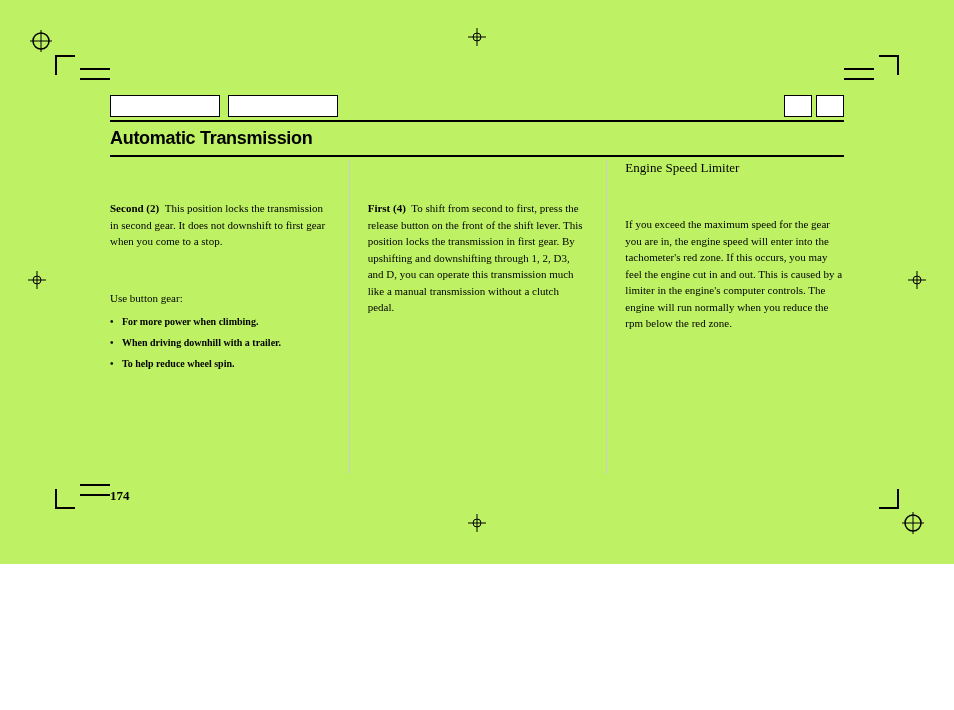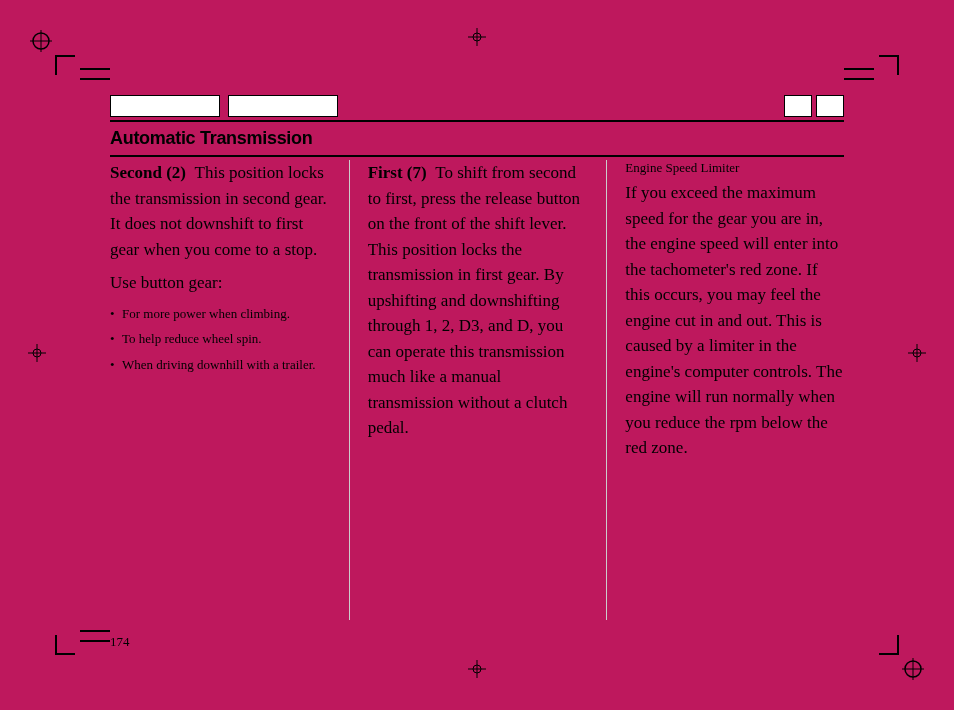--- a/index.html
+++ b/index.html
@@ -10,23 +10,23 @@
       background: #fff;
       font-family: "Times New Roman", Times, serif;
       font-size: 13px;
       color: #000;
       overflow: hidden;
       position: relative;
     }
 
     .page {
       width: 954px;
-      height: 710px;
+      height: 564px;
       position: relative;
-      background: #be185d;
+      background: #bef264;
     }
 
     
     .reg-mark {
       position: absolute;
       width: 22px;
       height: 22px;
     }
 
     .reg-mark svg {
@@ -104,55 +104,57 @@
       padding-left: 18px;
     }
 
     .section-heading {
       font-size: 13px;
       font-weight: normal;
       margin-bottom: 4px;
     }
 
     .para {
-      font-size: 17px;
+      font-size: 11px;
       line-height: 1.5;
       margin-bottom: 8px;
+      margin-top: 40px;
     }
 
     .para strong {
       font-weight: bold;
     }
 
     .bullet-list {
       list-style: none;
       margin: 0;
       padding: 0;
     }
 
     .bullet-list li {
-      font-size: 13px;
+      font-size: 10px;
       line-height: 1.5;
       margin-bottom: 6px;
       padding-left: 12px;
       position: relative;
+      font-weight: bold;
     }
 
     .bullet-list li::before {
       content: "•";
       position: absolute;
       left: 0;
     }
 
     .page-number {
       position: absolute;
       bottom: 60px;
       left: 110px;
       font-size: 13px;
-      font-weight: normal;
+      font-weight: bold;
     }
 
     
     .corner-tl-shape {
       position: absolute;
       top: 55px;
       left: 55px;
       width: 20px;
       height: 20px;
       border-left: 2px solid #000;
@@ -283,28 +285,28 @@
 
   <div class="content-area">
 
     <div class="col">
       <p class="para">
         <strong>Second (2)</strong>&nbsp;&nbsp;<span>This position locks the transmission in second gear. It does not downshift to first gear when you come to a stop.</span>
       </p>
       <p class="para">Use button gear:</p>
       <ul class="bullet-list">
         <li>For more power when climbing.</li>
+        <li>When driving downhill with a trailer.</li>
         <li>To help reduce wheel spin.</li>
-        <li>When driving downhill with a trailer.</li>
       </ul>
     </div>
 
     <div class="col col-mid">
       <p class="para">
-        <strong>First (7)</strong>&nbsp;&nbsp;<span>To shift from second to first, press the release button on the front of the shift lever. This position locks the transmission in first gear. By upshifting and downshifting through 1, 2, D3, and D, you can operate this transmission much like a manual transmission without a clutch pedal.</span>
+        <strong>First (4)</strong>&nbsp;&nbsp;<span>To shift from second to first, press the release button on the front of the shift lever. This position locks the transmission in first gear. By upshifting and downshifting through 1, 2, D3, and D, you can operate this transmission much like a manual transmission without a clutch pedal.</span>
       </p>
     </div>
 
     <div class="col col-right">
       <p class="section-heading">Engine Speed Limiter</p>
       <p class="para">If you exceed the maximum speed for the gear you are in, the engine speed will enter into the tachometer's red zone. If this occurs, you may feel the engine cut in and out. This is caused by a limiter in the engine's computer controls. The engine will run normally when you reduce the rpm below the red zone.</p>
     </div>
 
   </div>
 

